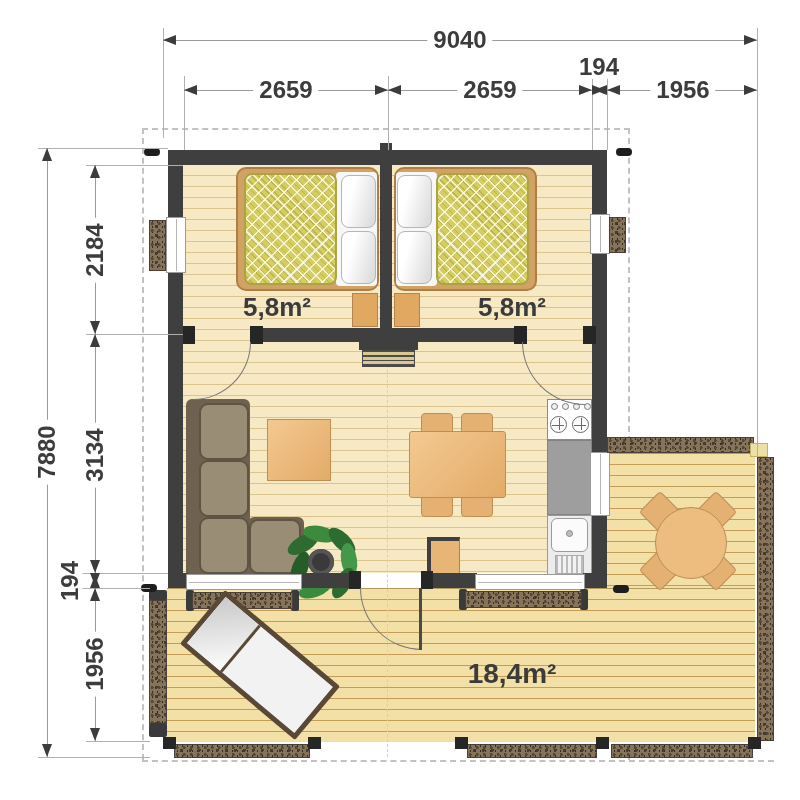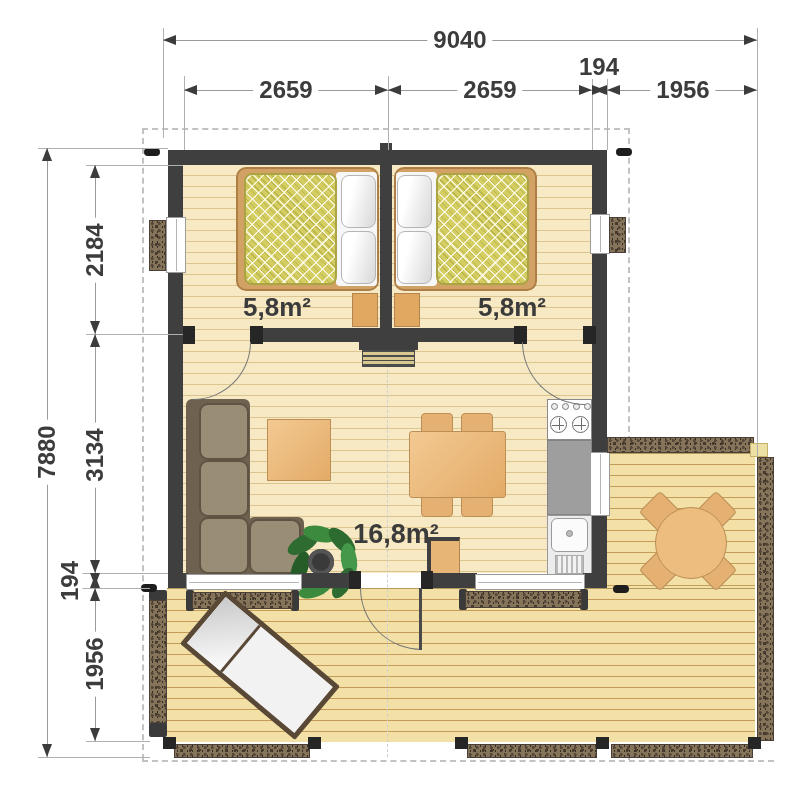--- a/index.html
+++ b/index.html
@@ -233,21 +233,21 @@
   <div class="abs" style="left:655px;top:507px;width:72px;height:72px;border-radius:50%;background:#ecbd7e;
        border:1.5px solid #b98f55;box-sizing:border-box;"></div>
 
   <div class="tick" style="left:144px;top:148px;"></div>
   <div class="tick" style="left:616px;top:148px;"></div>
   <div class="tick" style="left:141px;top:584px;"></div>
   <div class="tick" style="left:613px;top:585px;"></div>
 
   <div class="area-label" style="left:277px;top:307px;font-size:26px;">5,8m²</div>
   <div class="area-label" style="left:512px;top:307px;font-size:26px;">5,8m²</div>
-  <div class="area-label" style="left:396px;top:534px;">16,8m²</div>
+  <div class="area-label" style="left:512px;top:674px;font-size:28px;">18,4m²</div>
 
   <div class="ext" style="left:163px;top:28px;width:1px;height:110px;"></div>
   <div class="ext" style="left:184px;top:76px;width:1px;height:74px;"></div>
   <div class="ext" style="left:388px;top:76px;width:1px;height:74px;"></div>
   <div class="ext" style="left:592px;top:58px;width:1px;height:92px;"></div>
   <div class="ext" style="left:607px;top:58px;width:1px;height:92px;"></div>
   <div class="ext" style="left:757px;top:28px;width:1px;height:428px;"></div>
   <div class="ext" style="left:38px;top:148px;width:130px;height:1px;"></div>
   <div class="ext" style="left:86px;top:165px;width:97px;height:1px;"></div>
   <div class="ext" style="left:86px;top:334px;width:97px;height:1px;"></div>

